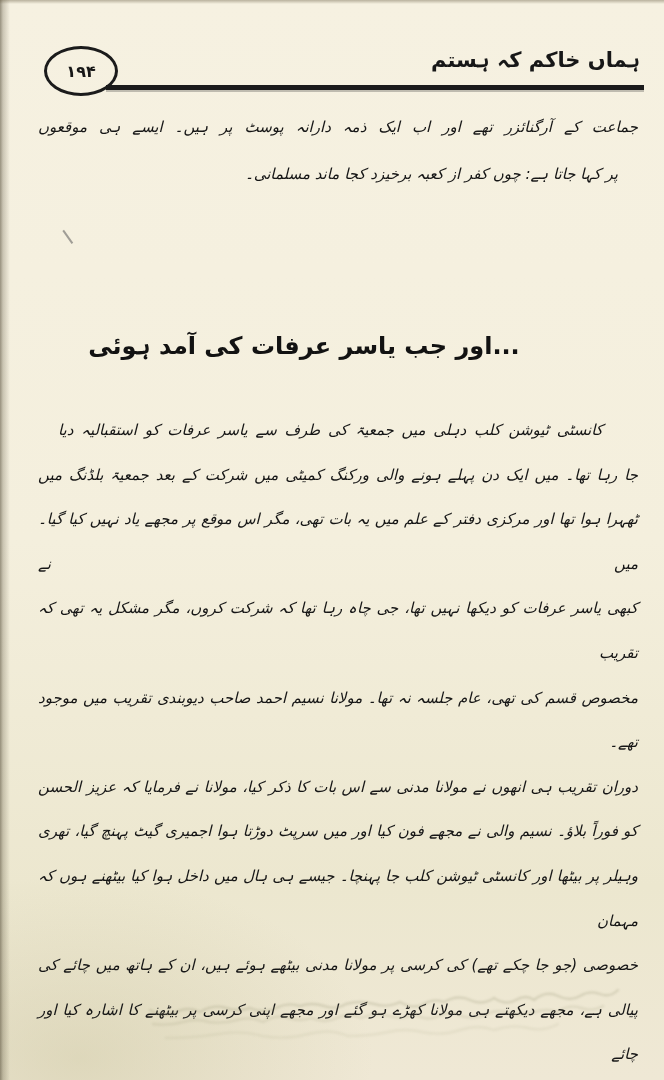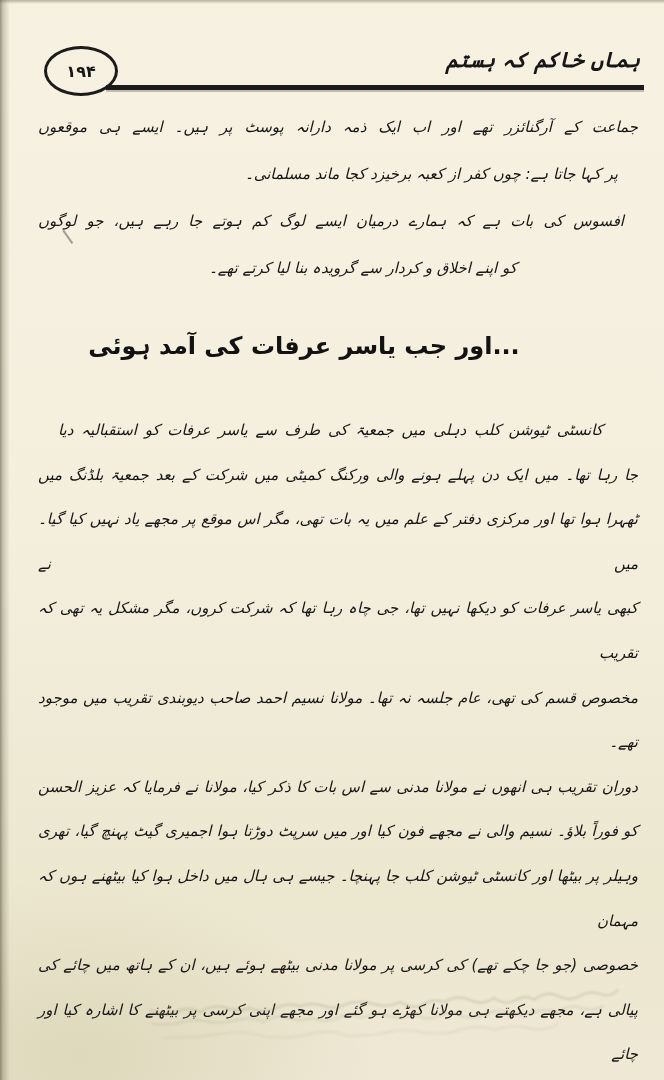--- a/index.html
+++ b/index.html
@@ -37,21 +37,20 @@
   }
   .header-rule{
     position:absolute;left:106px;right:20px;top:85px;height:5px;
     background:#1b1b1b;
     box-shadow:0 2px 0 rgba(27,27,27,0.25);
   }
   .book-title{
     position:absolute;right:24px;top:48px;
     font-size:21px;font-weight:bold;
     letter-spacing:0px;
-    font-style:italic;
   }
   
   .para{
     position:absolute;right:26px;left:38px;
     font-size:15px;
     color:#161616;
   }
   .para .line{display:block;font-style:italic;}
   .p1{top:104px;}
   .p1 .line{line-height:47px;}
@@ -97,24 +96,20 @@
   <div class="header-rule"></div>
   <div class="book-title">ہماں خاکم کہ ہستم</div>
 
   <div class="para p1">
     <span class="line l-just">جماعت کے آرگنائزر تھے اور اب ایک ذمہ دارانہ پوسٹ پر ہیں۔ ایسے ہی موقعوں</span>
     <span class="line l-right-ind">پر کہا جاتا ہے: چوں کفر از کعبہ برخیزد کجا ماند مسلمانی۔</span>
   </div>
 
   <div class="stray-mark"></div>
 
-  <div class="para p2">
-    <span class="line l-just l-ind14">افسوس کی بات ہے کہ ہمارے درمیان ایسے لوگ کم ہوتے جا رہے ہیں، جو لوگوں</span>
-    <span class="line l-center-off">کو اپنے اخلاق و کردار سے گرویدہ بنا لیا کرتے تھے۔</span>
-  </div>
 
   <div class="section-heading">...اور جب یاسر عرفات کی آمد ہوئی</div>
 
   <div class="para p3">
     <span class="line l-just l-ind35">کانسٹی ٹیوشن کلب دہلی میں جمعیۃ کی طرف سے یاسر عرفات کو استقبالیہ دیا</span>
     <span class="line l-just">جا رہا تھا۔ میں ایک دن پہلے ہونے والی ورکنگ کمیٹی میں شرکت کے بعد جمعیۃ بلڈنگ میں</span>
     <span class="line l-just">ٹھہرا ہوا تھا اور مرکزی دفتر کے علم میں یہ بات تھی، مگر اس موقع پر مجھے یاد نہیں کیا گیا۔ میں نے</span>
     <span class="line l-just">کبھی یاسر عرفات کو دیکھا نہیں تھا، جی چاہ رہا تھا کہ شرکت کروں، مگر مشکل یہ تھی کہ تقریب</span>
     <span class="line l-just">مخصوص قسم کی تھی، عام جلسہ نہ تھا۔ مولانا نسیم احمد صاحب دیوبندی تقریب میں موجود تھے۔</span>
     <span class="line l-just">دوران تقریب ہی انھوں نے مولانا مدنی سے اس بات کا ذکر کیا، مولانا نے فرمایا کہ عزیز الحسن</span>

